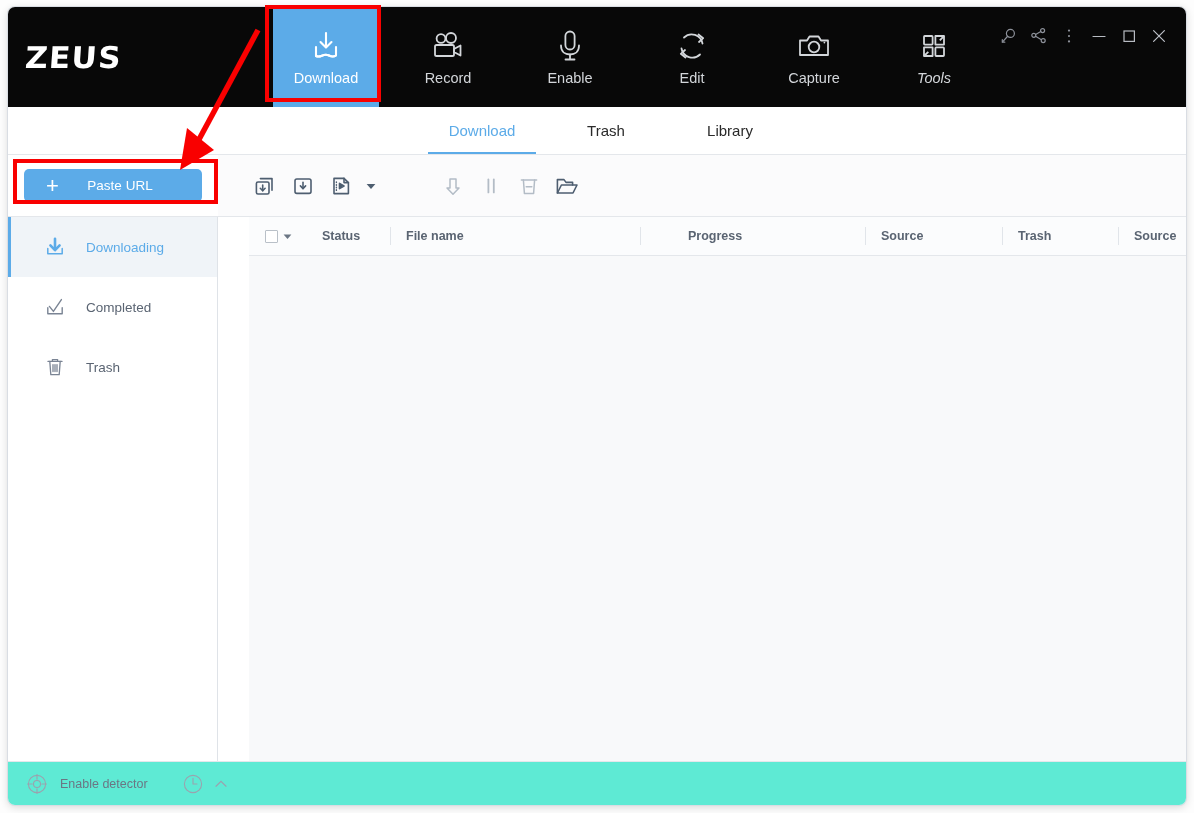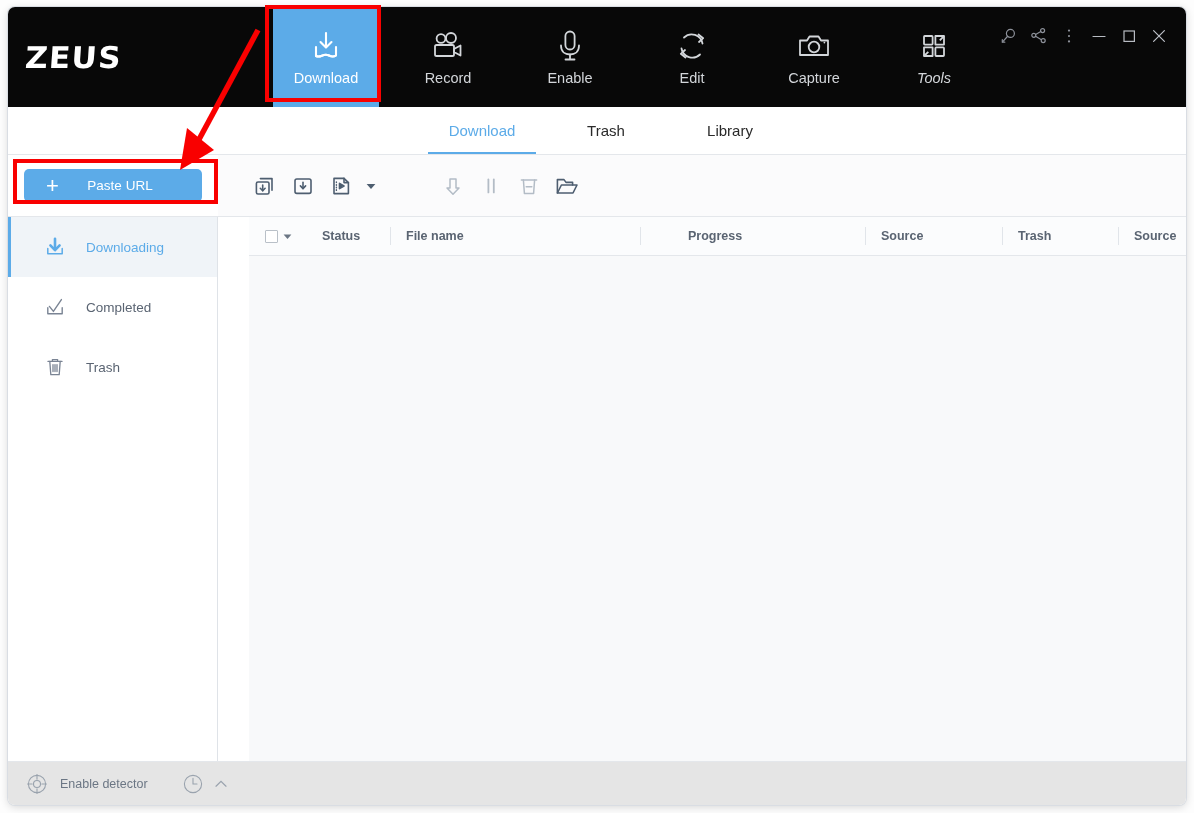--- a/index.html
+++ b/index.html
@@ -262,21 +262,21 @@
   .th-filename { width: 250px; flex: 0 0 250px; }
   .th-progress { width: 225px; flex: 0 0 225px; padding-left: 48px; }
   .th-speed    { width: 137px; flex: 0 0 137px; }
   .th-size     { width: 116px; flex: 0 0 116px; }
   .th-source   { flex: 1 1 auto; }
   .table-body { flex: 1 1 auto; background: #f8f9fa; }
 
   
   .statusbar {
     flex: 0 0 44px;
-    background: #e5e5e5;
+    background: #5eead4;
     border-top: 1px solid #e4e7eb;
     display: flex;
     align-items: center;
     padding-left: 18px;
     gap: 0px;
   }
   .sb-item {
     display: flex;
     align-items: center;
     gap: 12px;

